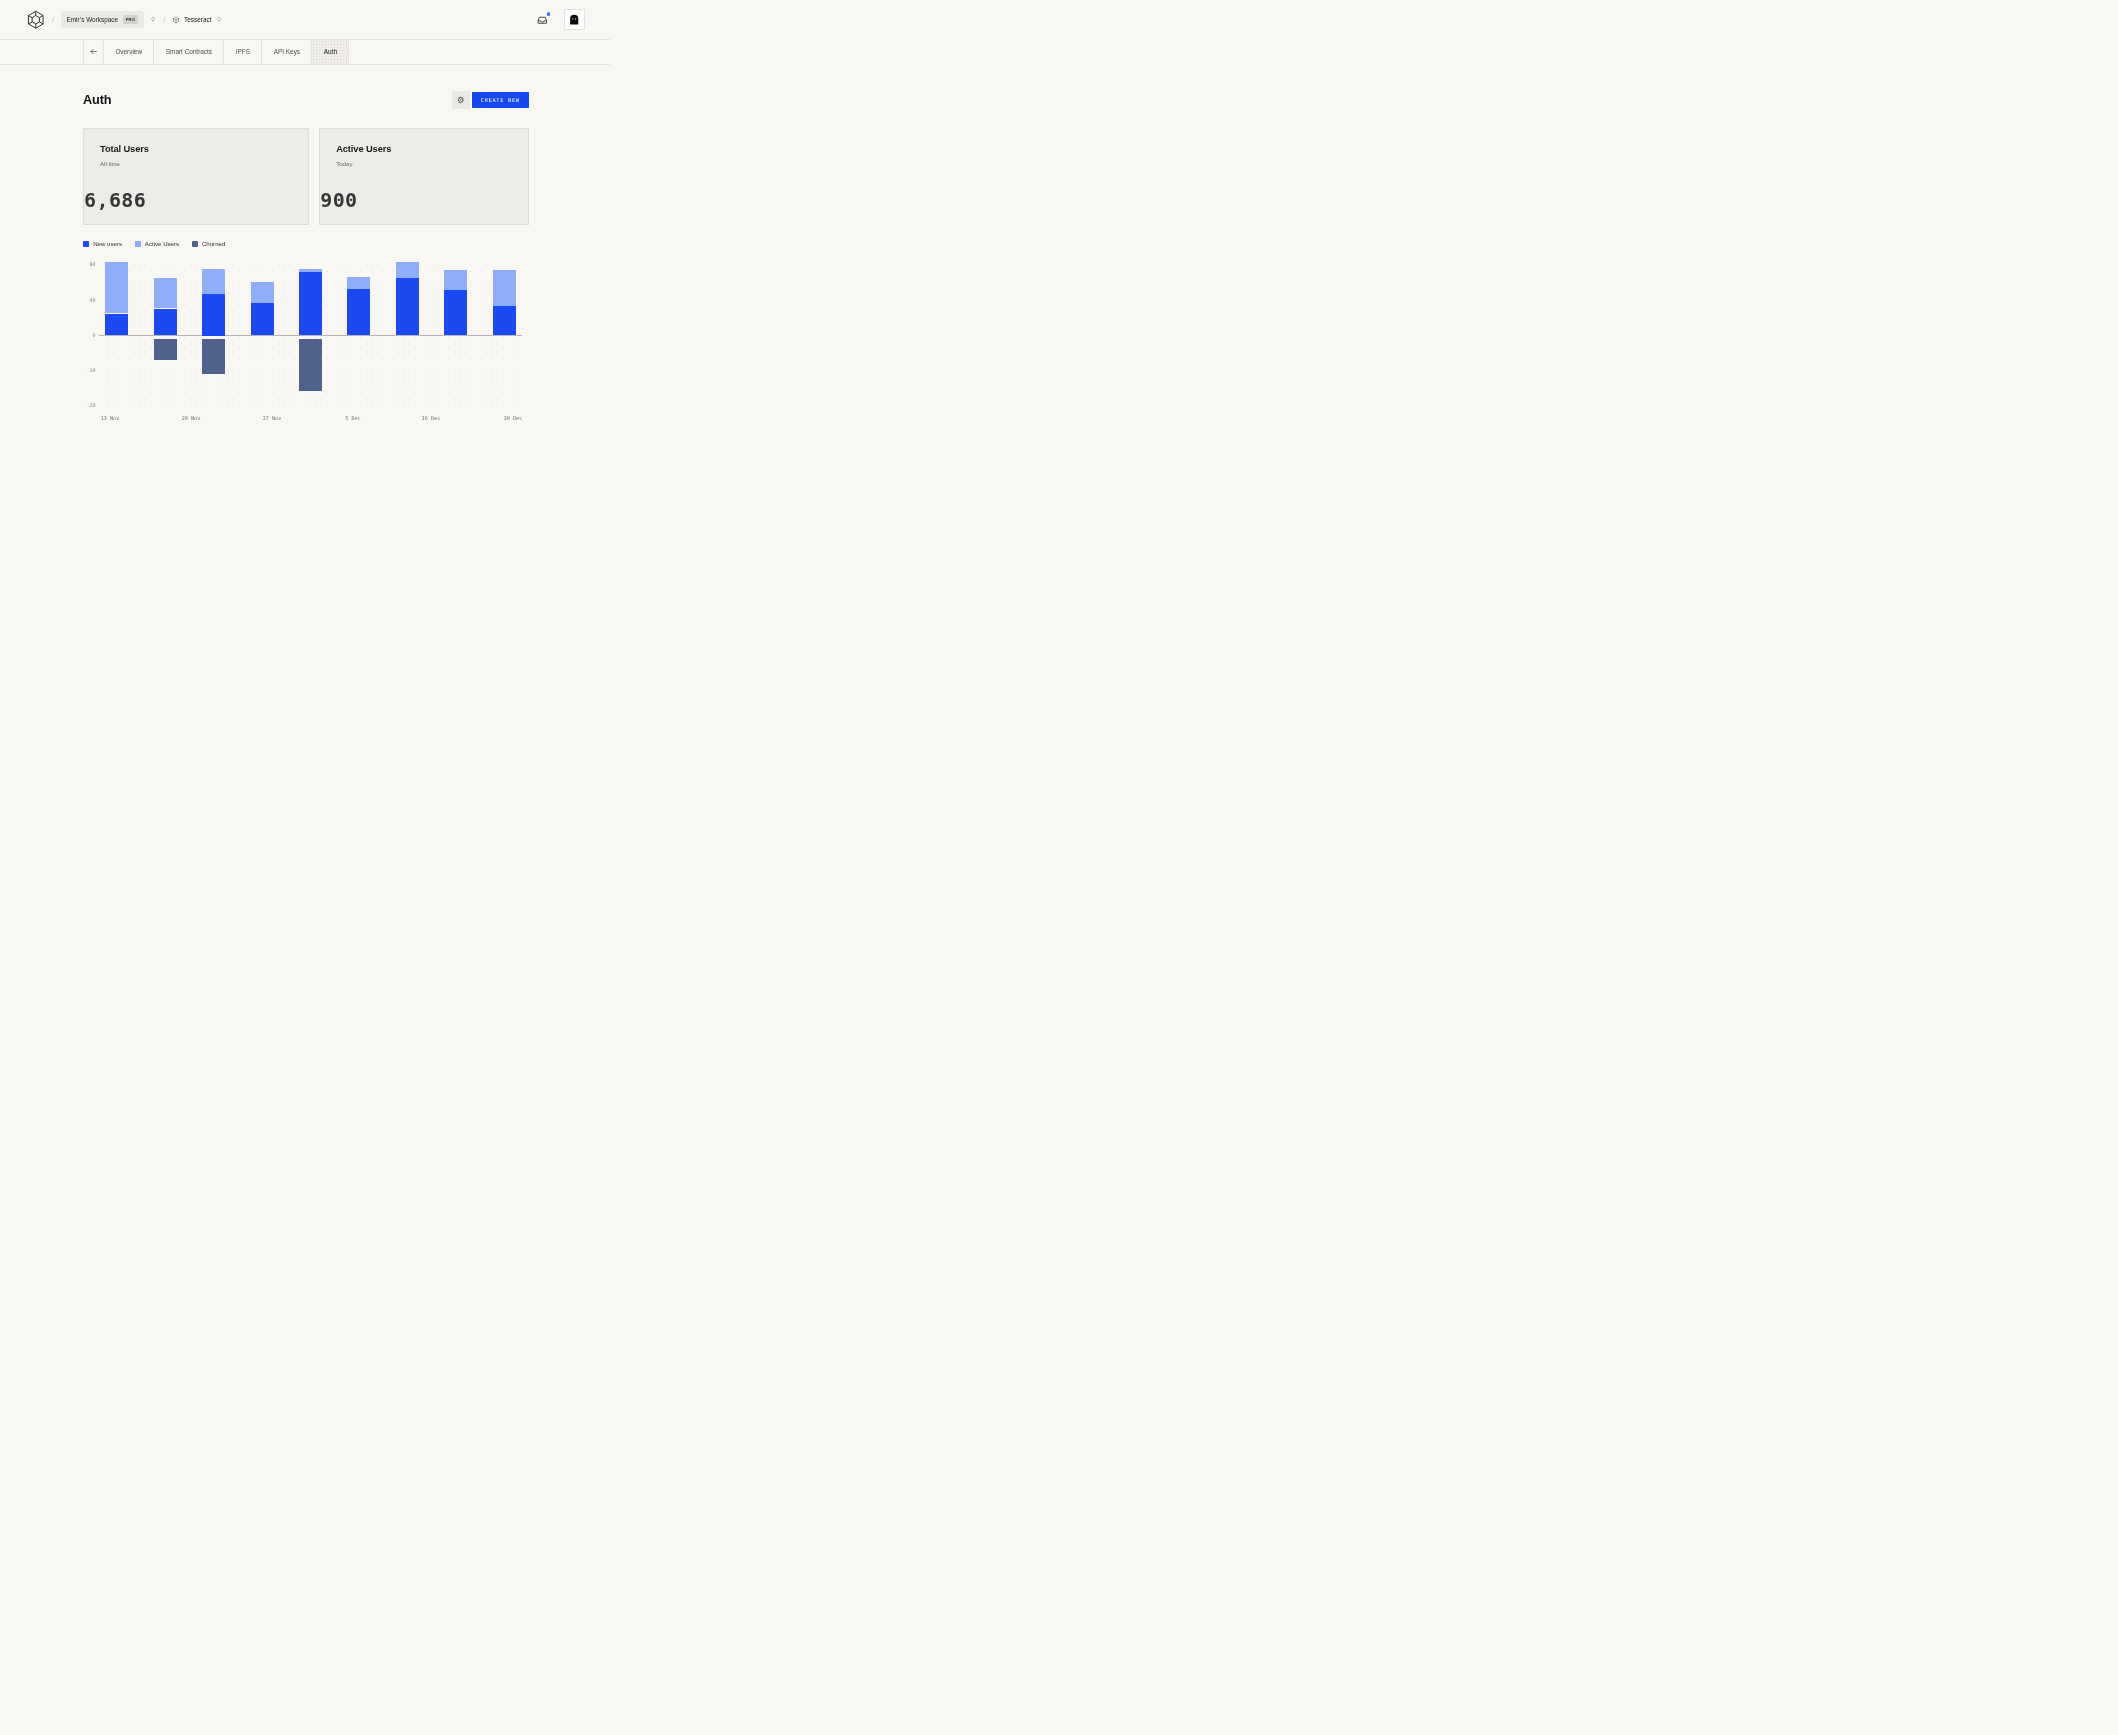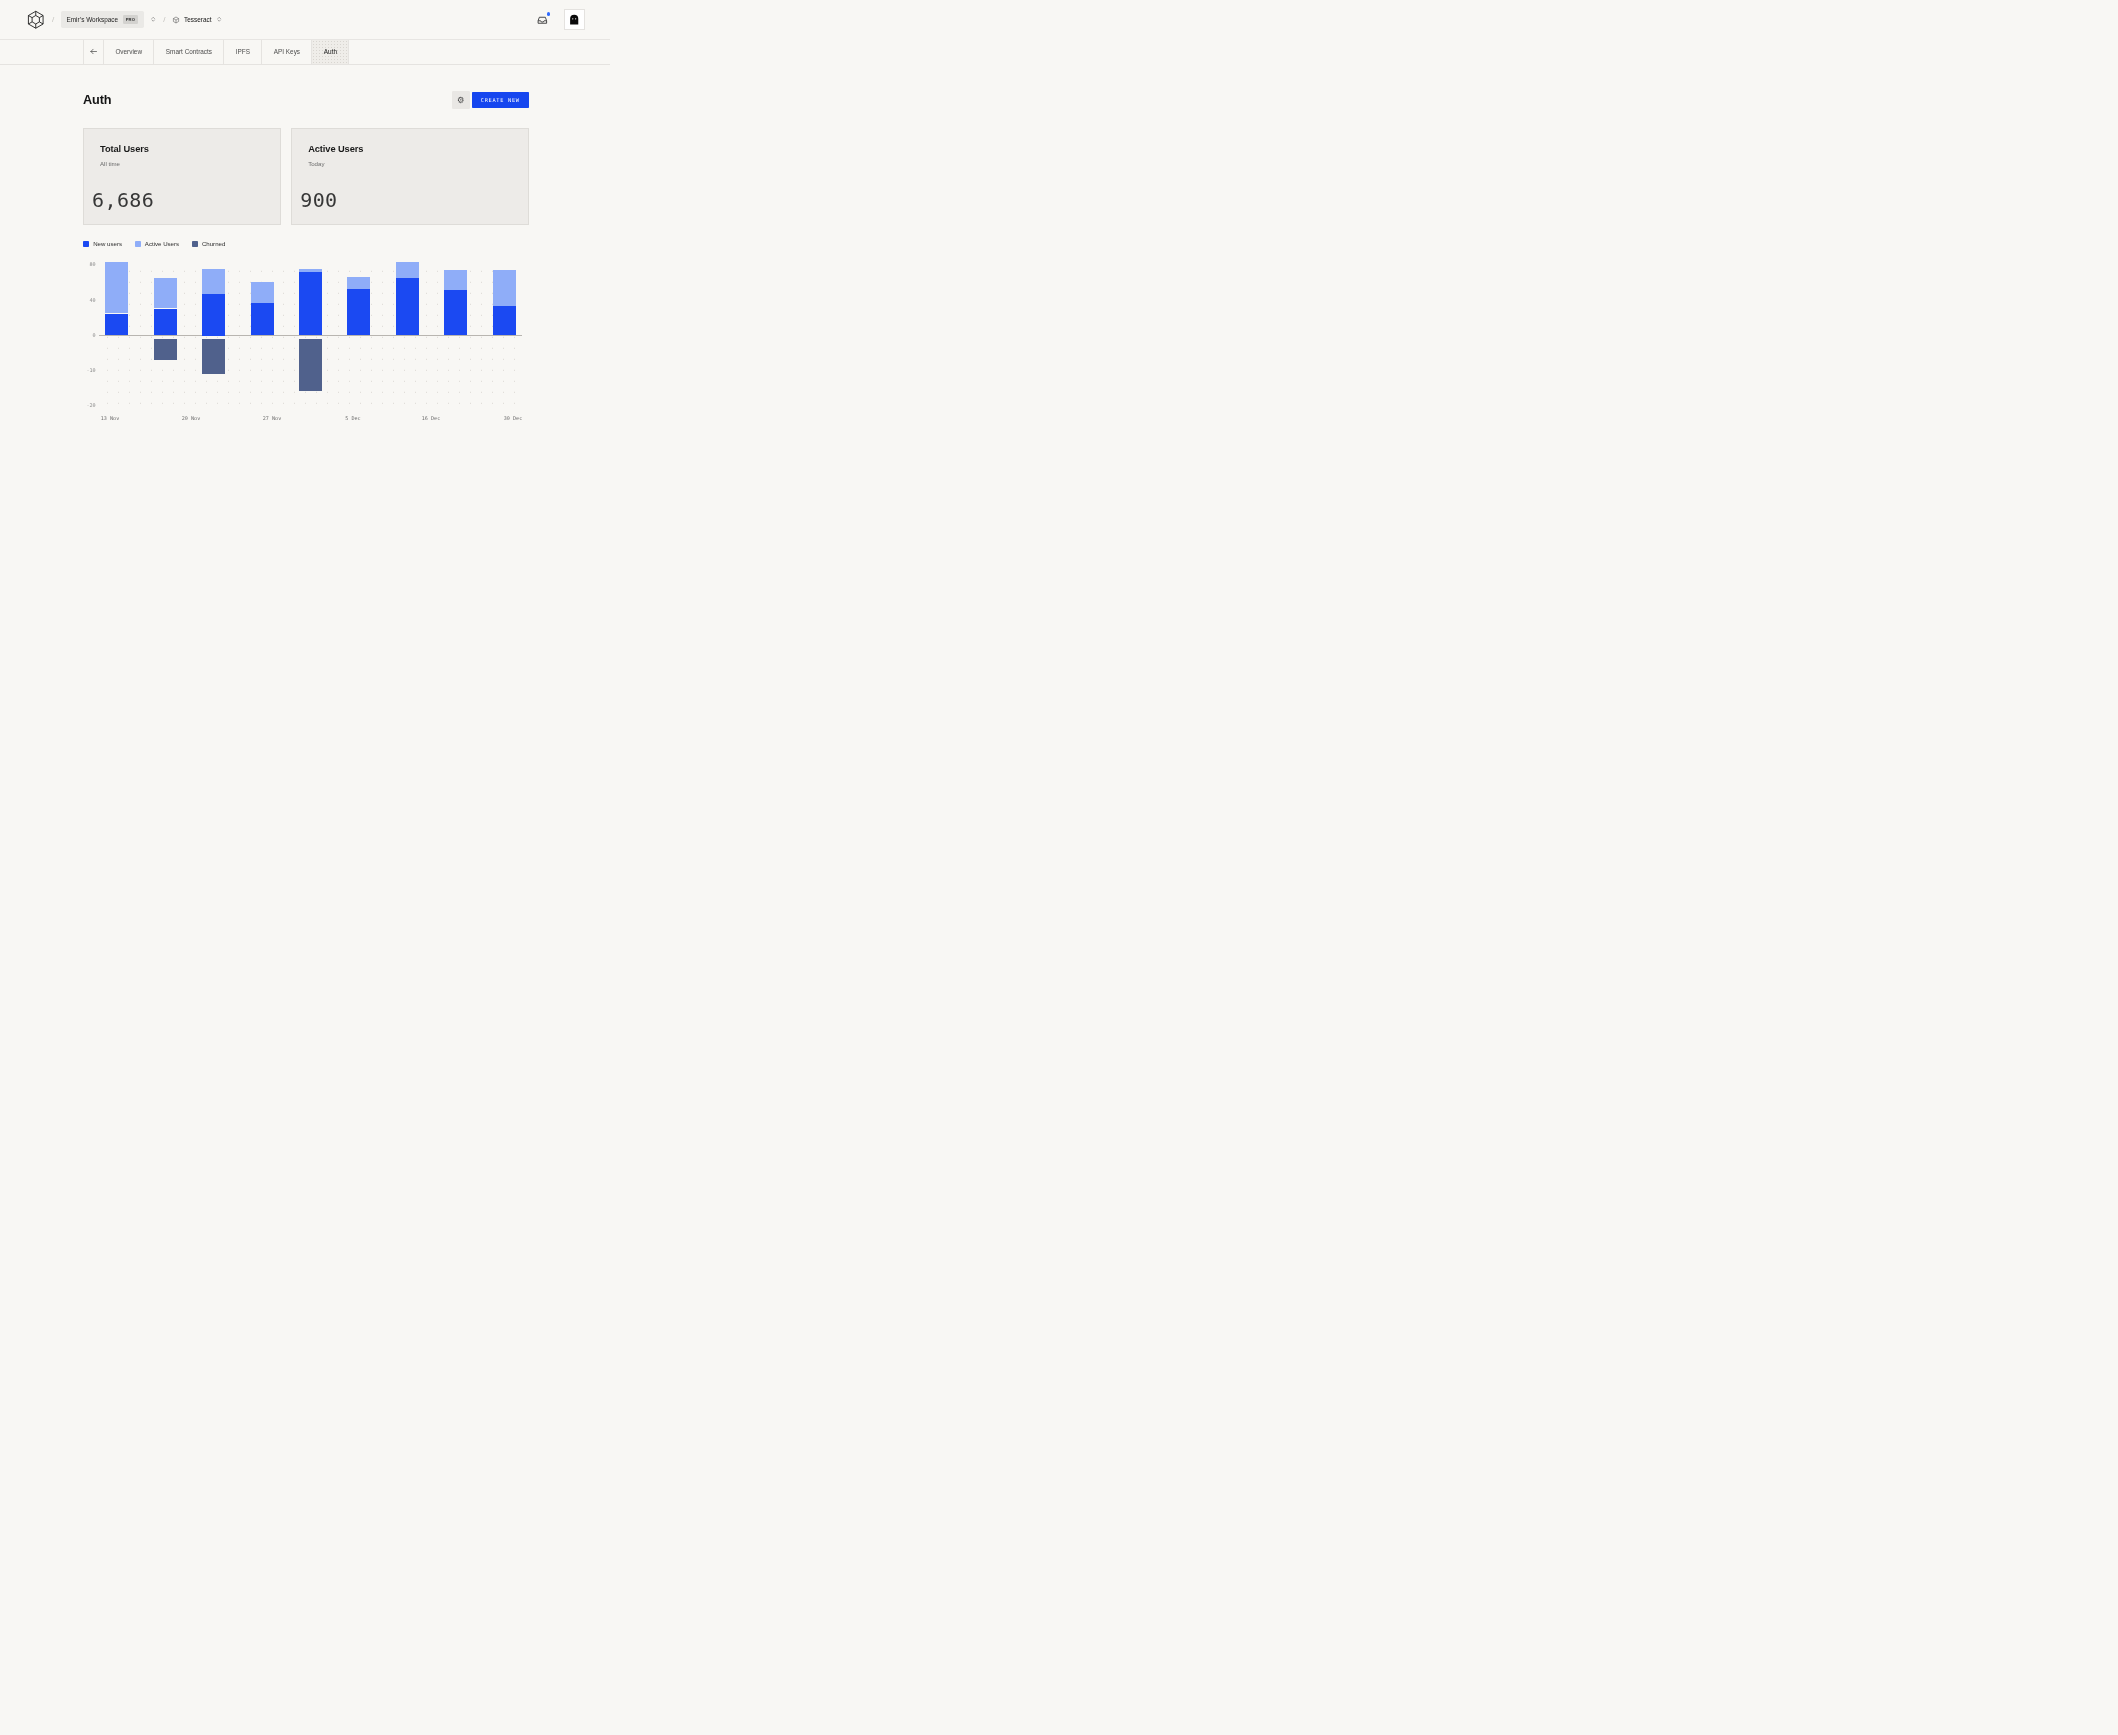--- a/index.html
+++ b/index.html
@@ -39,25 +39,25 @@
   
   .content { padding:0 81px 0 83px; }
   .page-head { display:flex; align-items:center; justify-content:space-between; margin-top:26px; }
   .page-title { font-size:12.7px; font-weight:700; letter-spacing:-0.1px; color:#141414; }
   .head-actions { display:flex; align-items:center; gap:1.7px; }
   .gear-btn { width:18px; height:18px; background:#e9e7e4; border:none; border-radius:1.3px; color:#4a4a4a; font-size:8.5px; display:flex; align-items:center; justify-content:center; cursor:pointer; font-family:"DejaVu Sans", sans-serif; }
   .create-btn { height:16px; border:none; border-radius:0.8px; color:#ffffff; font-family:"DejaVu Sans Mono", monospace; font-size:5.3px; letter-spacing:0.7px; padding:0 9.3px; cursor:pointer; }
   
   .cards { display:flex; gap:10.2px; margin-top:19.5px; }
   .card { background:#edebe8; border:0.4px solid #dedcd8; height:97px; padding:15.3px 16px; position:relative; }
-  .card-total { width:198px; }
+  .card-total { width:226px; }
   .card-active { flex:1; }
   .card-title { font-size:9.3px; font-weight:700; letter-spacing:-0.1px; color:#191919; }
   .card-sub { font-size:6.1px; color:#6c6c6c; margin-top:5.5px; }
-  .card-value { position:absolute; left:8px; bottom:12px; font-family:"DejaVu Sans Mono", monospace; font-weight:400; font-size:20px; color:#373737; letter-spacing:0.4px; }
+  .card-value { position:absolute; left:0; bottom:12px; font-family:"DejaVu Sans Mono", monospace; font-weight:700; font-size:20px; color:#373737; letter-spacing:0.4px; }
   
   .legend { display:flex; gap:12.7px; align-items:center; margin-top:15.3px; }
   .lg-item { display:flex; align-items:center; gap:3.8px; font-size:6.1px; color:#2d2d2d; }
   .sw { width:6.4px; height:6.4px; border-radius:0.8px; }
   
   .chart { position:relative; margin-top:14.4px; height:169px; }
   .y-axis { position:absolute; left:0; top:0; width:12.7px; height:148px; }
   .y-axis span { position:absolute; right:0; transform:translateY(-50%); font-family:"DejaVu Sans Mono", monospace; font-size:5.1px; color:#8b8b8b; }
   .plot {
     position:absolute; left:16px; top:0; width:423px; height:148px;

